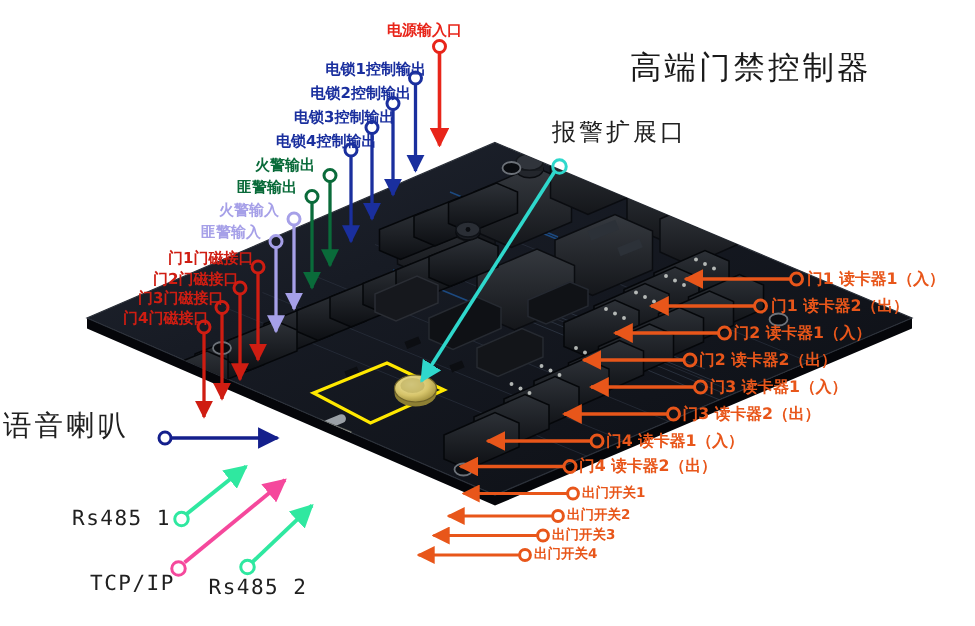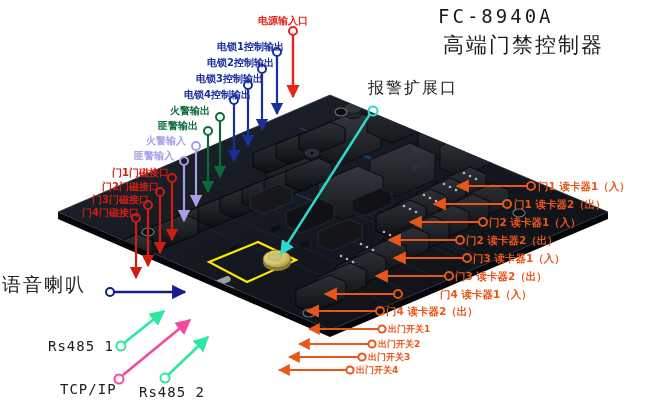--- a/index.html
+++ b/index.html
@@ -3,21 +3,21 @@
 <meta charset="utf-8">
 <style>
   html,body{margin:0;padding:0;background:#fff;}
   body{width:650px;height:417px;position:relative;overflow:hidden;
        font-family:"DejaVu Sans","Liberation Sans",sans-serif;}
   #stage{position:absolute;inset:0;width:650px;height:417px;background:#ffffff;}
   svg.layer{position:absolute;left:0;top:0;width:650px;height:417px;}
   .lbl{position:absolute;white-space:nowrap;line-height:1;}
   .title-en{position:absolute;font-family:"DejaVu Sans Mono","Liberation Mono",monospace;
             font-size:19px;letter-spacing:3px;color:#1a1a1a;font-weight:500;}
-  .title-cn{position:absolute;font-size:21px;letter-spacing:2px;color:#1a1a1a;font-weight:500;margin-left:23px;}
+  .title-cn{position:absolute;font-size:21px;letter-spacing:2px;color:#1a1a1a;font-weight:500;}
   .t-red{color:#cf1d12;font-size:10px;font-weight:700;}
   .t-blue{color:#1a2f9e;font-size:10px;font-weight:700;text-align:center;}
   .t-green{color:#0a6b3a;font-size:10px;font-weight:700;}
   .t-purple{color:#6f66c9;font-size:10px;font-weight:700;}
   .t-orange{color:#e8561a;font-size:10.5px;font-weight:700;}
   .t-orange-s{color:#e8561a;font-size:9px;font-weight:700;}
   .t-dark{color:#202020;font-size:19px;letter-spacing:2px;font-weight:500;}
   .t-mono{font-family:"DejaVu Sans Mono","Liberation Mono",monospace;
           color:#202020;font-size:14px;letter-spacing:1px;}
   .t-alarm{color:#202020;font-size:16px;letter-spacing:2px;font-weight:500;}
@@ -326,21 +326,20 @@
     <g>
       <circle cx="119" cy="379" r="4.5" fill="none" stroke="#f5489c" stroke-width="2"></circle>
       <line x1="123" y1="375" x2="190" y2="320" stroke="#f5489c" stroke-width="2.6" marker-end="url(#ah-pink)"></line>
     </g>
     <g>
       <circle cx="165" cy="378" r="4.5" fill="none" stroke="#2fe8a0" stroke-width="2"></circle>
       <line x1="168" y1="375" x2="208" y2="337" stroke="#2fe8a0" stroke-width="2.6" marker-end="url(#ah-spring)"></line>
     </g>
   </svg>
 
-  <div class="title-en" style="left:438px;top:5px;">FC-8940A</div>
   <div class="title-cn" style="left:420px;top:31px;">高端门禁控制器</div>
 
   <div id="top-labels">
       <div class="lbl t-red" style="left: 258px; top: 16px; color: rgb(232, 37, 26);">电源输入口</div>
       <div class="lbl t-blue" style="left: 217px; top: 42px; color: rgb(26, 47, 158);">电锁1控制输出</div>
       <div class="lbl t-blue" style="left: 207px; top: 58px; color: rgb(26, 47, 158);">电锁2控制输出</div>
       <div class="lbl t-blue" style="left: 196px; top: 74px; color: rgb(26, 47, 158);">电锁3控制输出</div>
       <div class="lbl t-blue" style="left: 184px; top: 90px; color: rgb(26, 47, 158);">电锁4控制输出</div>
       <div class="lbl t-green" style="left: 170px; top: 106px; color: rgb(10, 107, 58);">火警输出</div>
       <div class="lbl t-green" style="left: 158px; top: 121px; color: rgb(10, 107, 58);">匪警输出</div>
@@ -353,21 +352,21 @@
       <div class="lbl t-red" style="left: 92px; top: 195px; color: rgb(207, 29, 18);">门3门磁接口</div>
       <div class="lbl t-red" style="left: 82px; top: 208px; color: rgb(207, 29, 18);">门4门磁接口</div>
     </div>
   <div id="right-labels">
       <div class="lbl t-orange" style="left: 538px; top: 181px; color: rgb(232, 86, 26);">门1 读卡器1（入）</div>
       <div class="lbl t-orange" style="left: 514px; top: 199px; color: rgb(232, 86, 26); text-align: center;">门1 读卡器2（出）</div>
       <div class="lbl t-orange" style="left: 489px; top: 217px; color: rgb(232, 86, 26); text-align: center;">门2 读卡器1（入）</div>
       <div class="lbl t-orange" style="left: 466px; top: 235px; color: rgb(232, 86, 26);">门2 读卡器2（出）</div>
       <div class="lbl t-orange" style="left: 473px; top: 253px; color: rgb(232, 86, 26);">门3 读卡器1（入）</div>
       <div class="lbl t-orange" style="left: 455px; top: 271px; color: rgb(232, 86, 26);">门3 读卡器2（出）</div>
-      <div class="lbl t-orange" style="left: 404px; top: 289px; color: rgb(232, 86, 26); padding-left: 36px;">门4 读卡器1（入）</div>
+      <div class="lbl t-orange" style="left: 404px; top: 289px; color: rgb(232, 86, 26);">门4 读卡器1（入）</div>
       <div class="lbl t-orange" style="left: 386px; top: 306px; color: rgb(232, 86, 26);">门4 读卡器2（出）</div>
       <div class="lbl t-orange-s" style="left: 388px; top: 325px; color: rgb(232, 86, 26);">出门开关1</div>
       <div class="lbl t-orange-s" style="left: 378px; top: 340px; color: rgb(232, 86, 26);">出门开关2</div>
       <div class="lbl t-orange-s" style="left: 368px; top: 353px; color: rgb(232, 86, 26);">出门开关3</div>
       <div class="lbl t-orange-s" style="left: 356px; top: 366px; color: rgb(232, 86, 26);">出门开关4</div>
     </div>
   <div id="bottom-labels">
       <div class="lbl t-mono" style="left: 48px; top: 339px;">Rs485 1</div>
       <div class="lbl t-mono" style="left: 60px; top: 382px;">TCP/IP</div>
       <div class="lbl t-mono" style="left: 139px; top: 385px;">Rs485 2</div>

